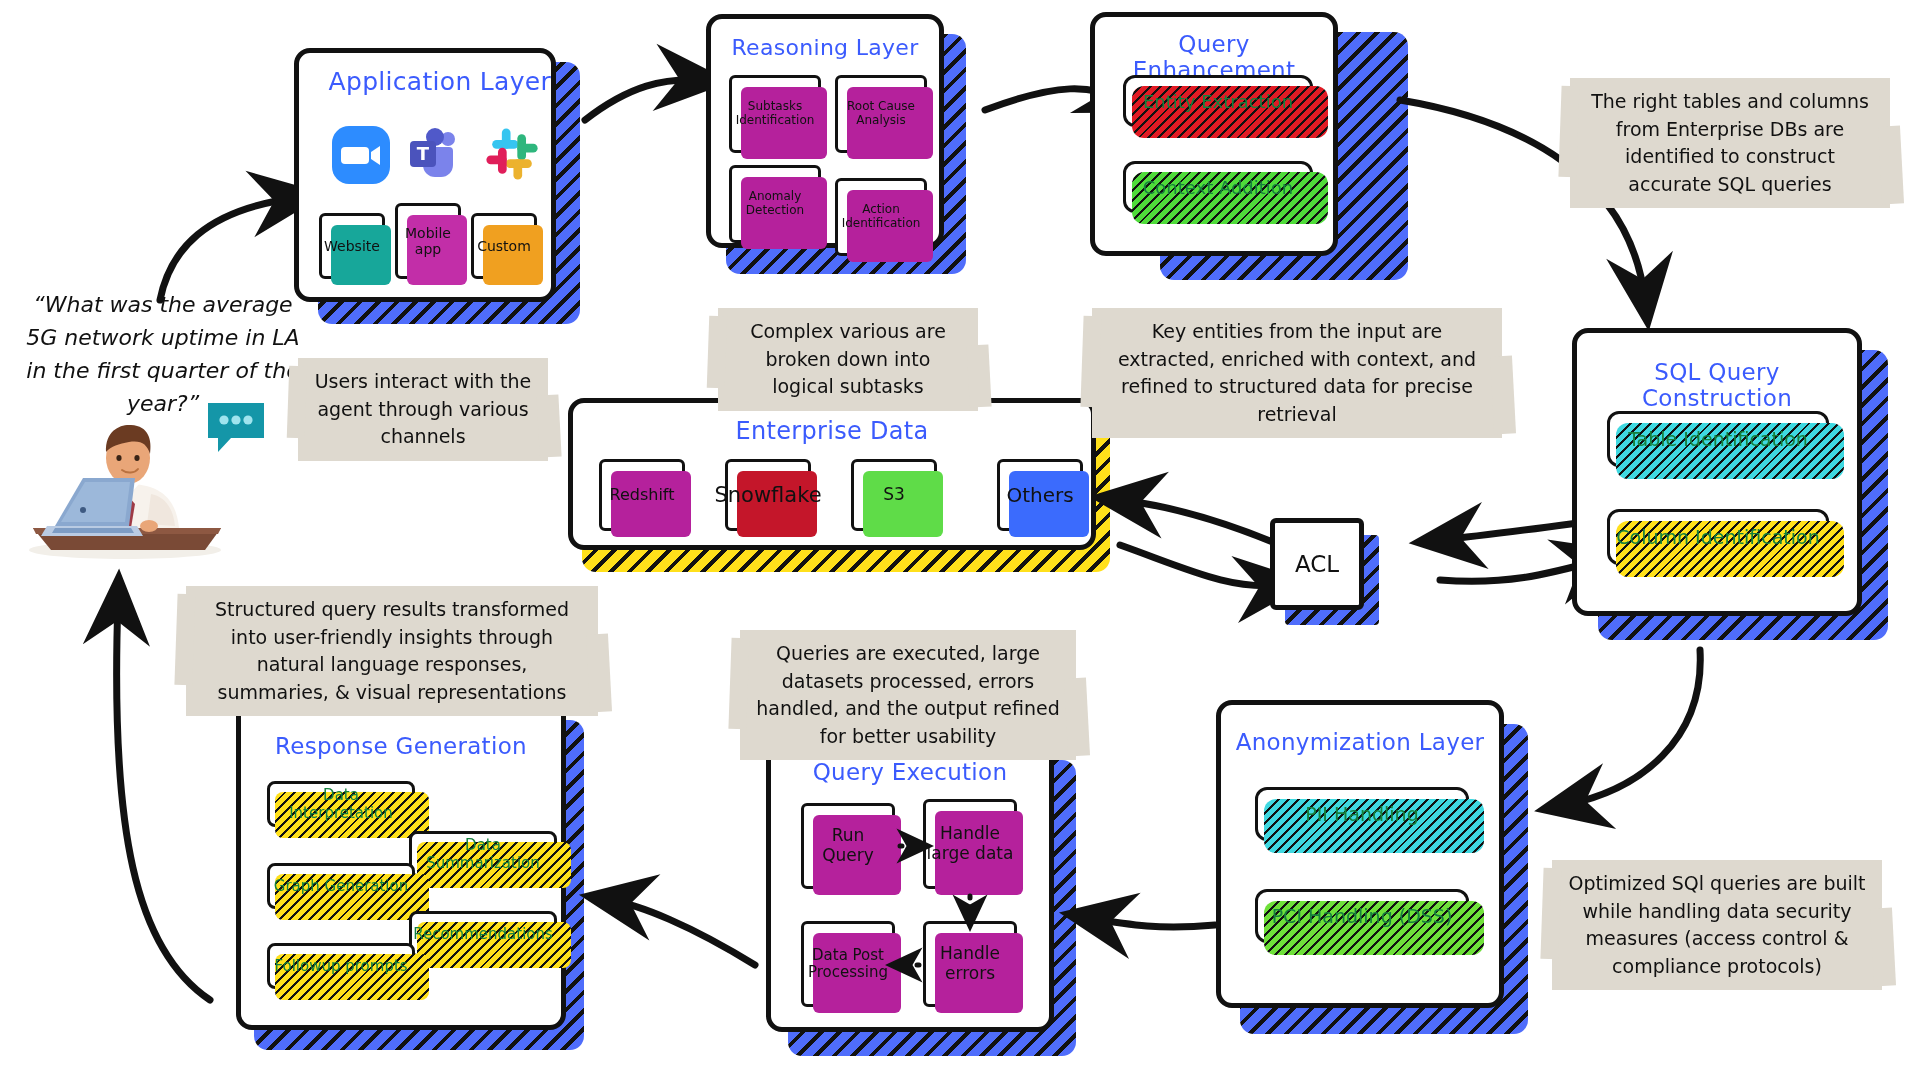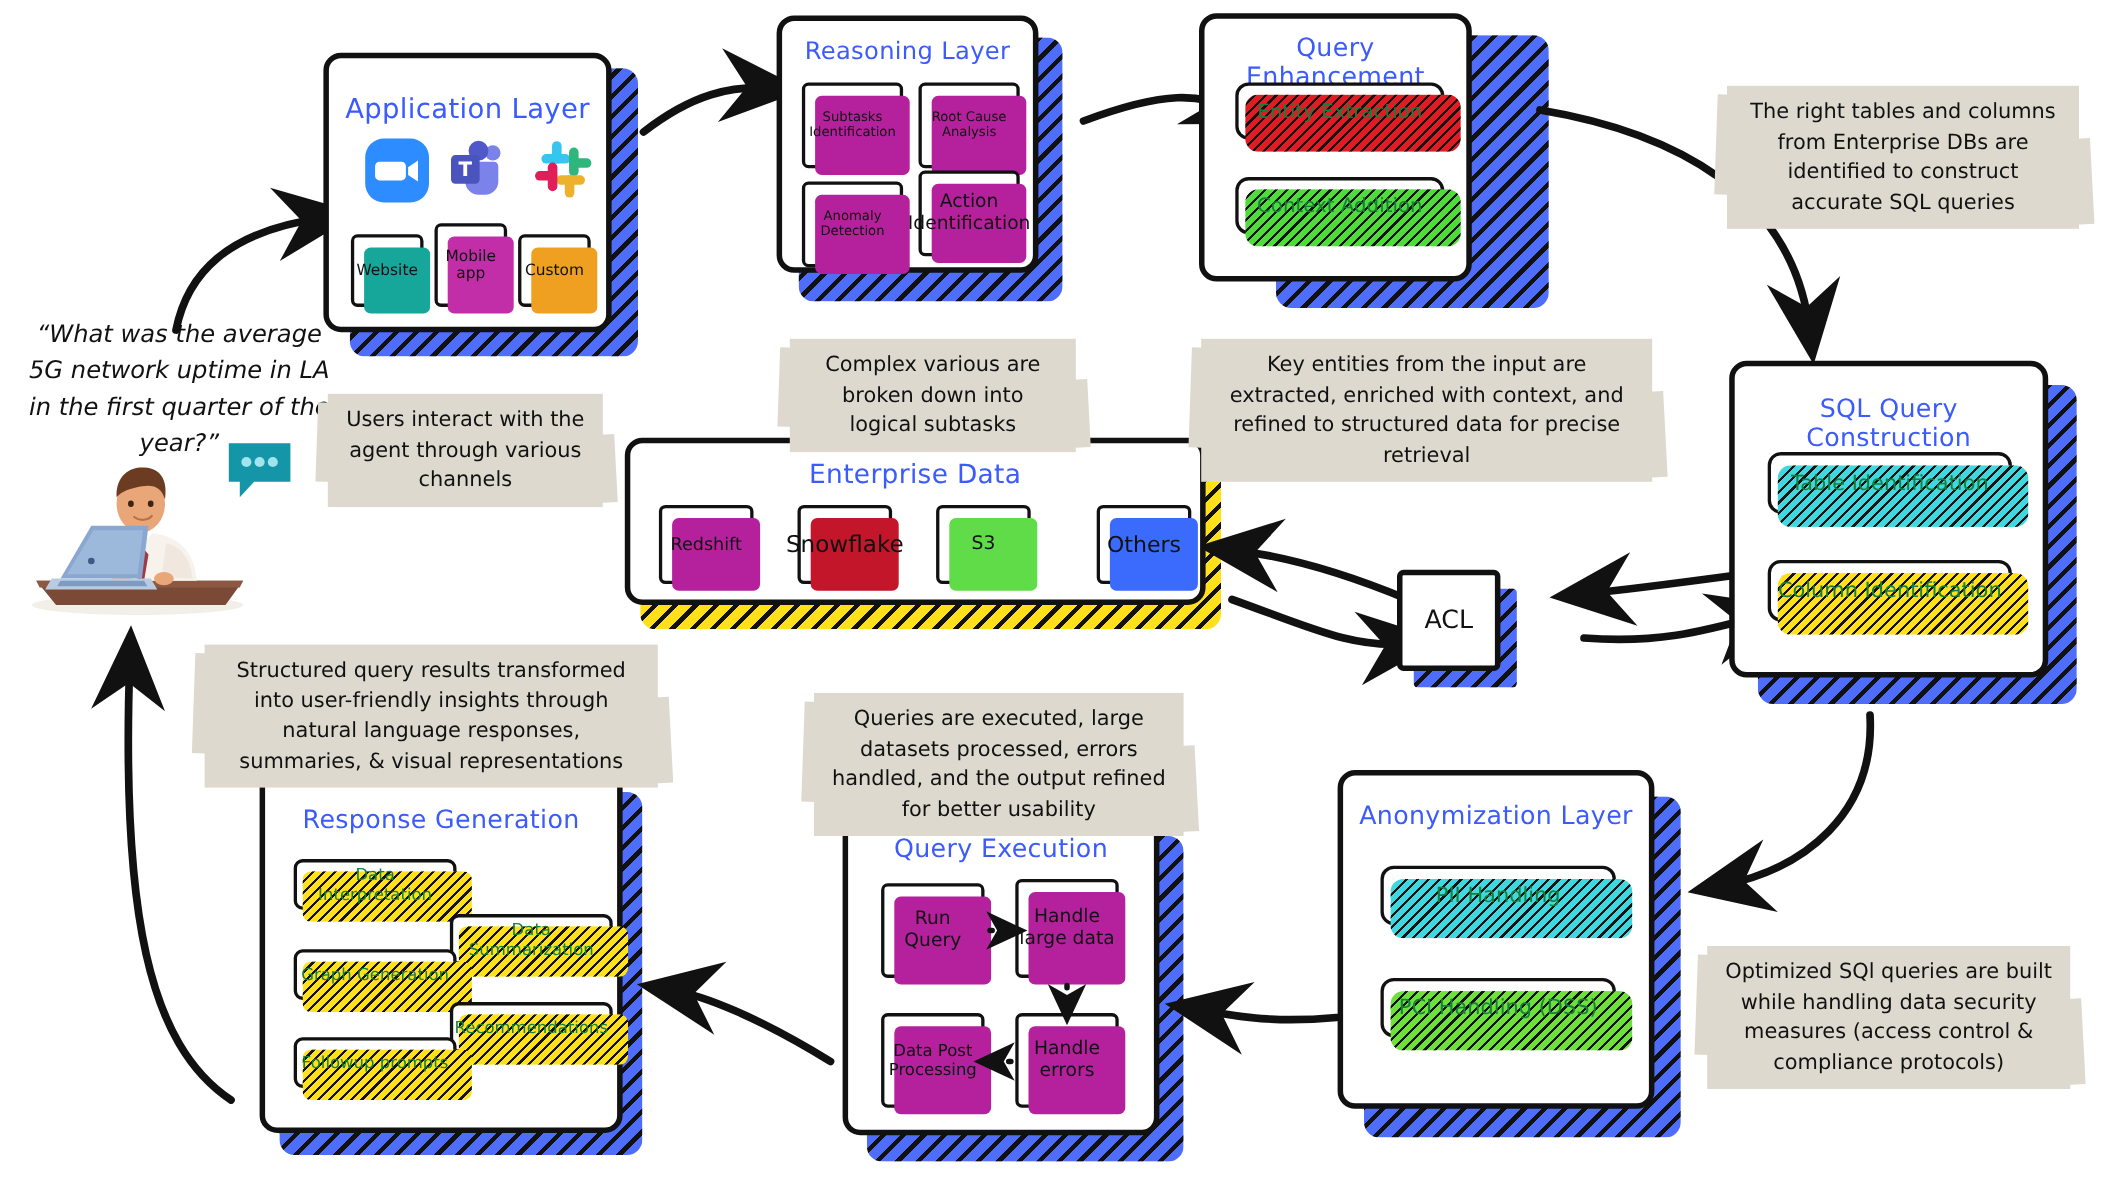--- a/index.html
+++ b/index.html
@@ -129,21 +129,21 @@
 
   <svg style="position:absolute;left:205px;top:400px;width:62px;height:56px;z-index:8;" viewBox="0 0 62 56">
     <path d="M3,3 H59 V38 H26 L13,52 V38 H3 Z" fill="#1496a8"></path>
     <circle cx="19" cy="20" r="4.6" fill="#9fe4ee"></circle>
     <circle cx="31" cy="20" r="4.6" fill="#9fe4ee"></circle>
     <circle cx="43" cy="20" r="4.6" fill="#9fe4ee"></circle>
   </svg>
 
   <div class="shadow" style="left:318px;top:62px;width:262px;height:262px;"></div>
   <div class="panel" style="left:294px;top:48px;width:262px;height:254px;">
-    <div class="ttl" style="top:31px;font-size:25px;">Application Layer</div>
+    <div class="ttl" style="top:14px;font-size:25px;text-align:right;">Application Layer</div>
 
     <svg style="position:absolute;left:32px;top:72px;width:60px;height:60px;" viewBox="0 0 60 60">
       <rect x="1" y="1" width="58" height="58" rx="17" fill="#2D8CFF"></rect>
       <path d="M14,22 h20 a4,4 0 0 1 4,4 v9 a4,4 0 0 1 -4,4 h-20 a4,4 0 0 1 -4,-4 v-9 a4,4 0 0 1 4,-4 Z" fill="#fff"></path>
       <path d="M40,27 L49,21 v19 l-9,-6 Z" fill="#fff"></path>
     </svg>
 
     <svg style="position:absolute;left:108px;top:72px;width:60px;height:60px;" viewBox="0 0 60 60">
       <circle cx="41" cy="14" r="7" fill="#7b83eb"></circle>
       <circle cx="28" cy="12" r="9" fill="#5059c9"></circle>
@@ -188,21 +188,21 @@
       <i class="cshadow" style="background:#b5219c;"></i>
     </div>
     <div class="card" style="left:124px;top:56px;width:92px;height:78px;font-size:12px;padding:0 4px;">
       <span>Root Cause Analysis</span>
       <i class="cshadow" style="background:#b5219c;"></i>
     </div>
     <div class="card" style="left:18px;top:146px;width:92px;height:78px;font-size:12px;padding:0 4px;">
       <span>Anomaly Detection</span>
       <i class="cshadow" style="background:#b5219c;"></i>
     </div>
-    <div class="card" style="left:124px;top:136px;width:92px;height:78px;font-size:17px;padding:0 4px;justify-content:center;">
+    <div class="card" style="left:124px;top:159px;width:92px;height:78px;font-size:12px;padding:0 4px;justify-content:center;">
       <span>Action Identification</span>
       <i class="cshadow" style="background:#b5219c;"></i>
     </div>
   </div>
   <div class="note" style="left:718px;top:308px;width:260px;">Complex various are broken down into logical subtasks</div>
 
   <div class="shadow" style="left:1160px;top:32px;width:248px;height:248px;"></div>
   <div class="panel" style="left:1090px;top:12px;width:248px;height:244px;">
     <div class="ttl" style="top:14px;font-size:23px;">Query Enhancement</div>
     <div class="rcard" style="left:28px;top:58px;width:190px;height:52px;font-size:18px;">

